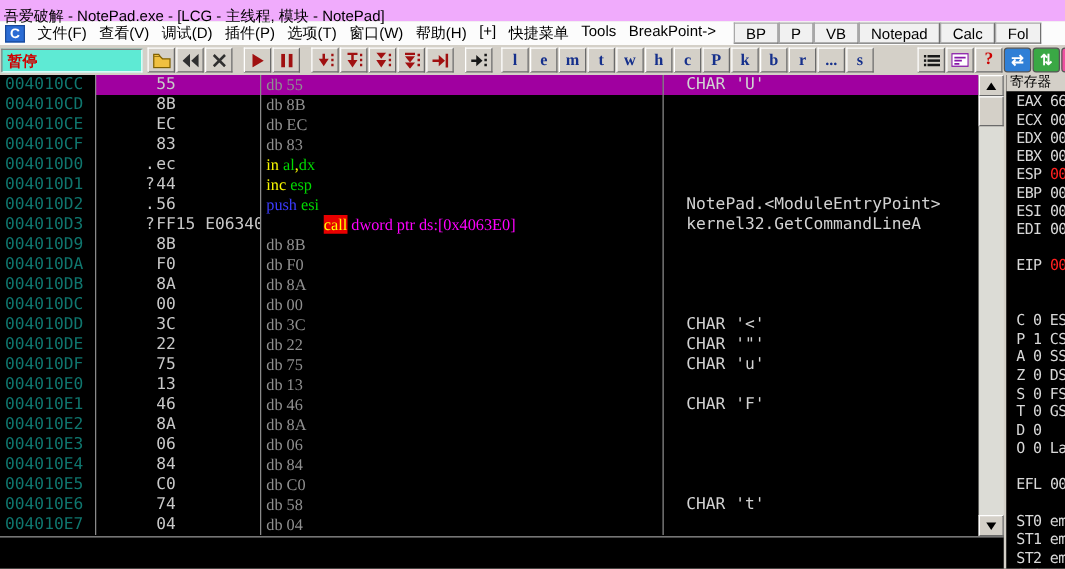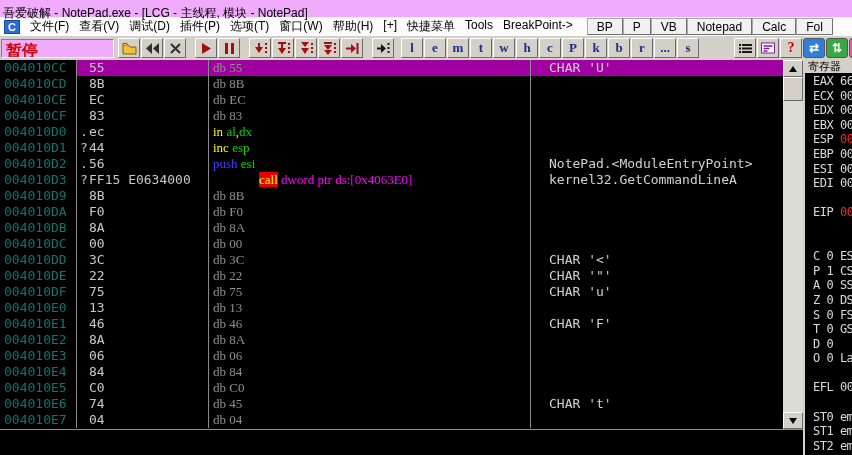--- a/index.html
+++ b/index.html
@@ -14,36 +14,36 @@
   .menubar { height:19px; background:#fcfcfc; display:flex; align-items:center; gap:10px; padding-left:4px; font-size:12px; white-space:nowrap; }
   .c-badge { width:16px; height:14px; background:#2b6cd4; color:#fff; font-weight:bold; font-size:11px;
              display:flex; align-items:center; justify-content:center; border:1px solid #1a4a9a; flex:none; }
   .menu-item { color:#000; cursor:default; }
   .menu-btns { display:flex; margin-left:4px; }
   .menu-btn { font-size:12px; height:17px; padding:0 9px; background:#f1f1f1; color:#000;
               border:1px solid #a8a8a8; border-right-color:#707070; border-bottom-color:#707070; cursor:default; white-space:nowrap; }
 
   
   .toolbar { height:24px; background:#d4d0c8; display:flex; align-items:center; padding-left:1px; position:relative; width:852px; }
-  .status { width:113px; height:19px; background:#f0abfc; border:1px solid; border-color:#808080 #ffffff #ffffff #808080;
-            color:#d00000; font-size:16px; font-weight:bold; padding:1px 4px; flex:none; overflow:hidden; }
+  .status { width:113px; height:19px; background:#5eead4; border:1px solid; border-color:#808080 #ffffff #ffffff #808080;
+            color:#d00000; font-size:12px; font-weight:bold; padding:1px 4px; flex:none; overflow:hidden; }
   .tbtn { width:22px; height:20px; background:#d4d0c8; border:1px solid; border-color:#ffffff #6a6a6a #6a6a6a #ffffff;
           display:flex; align-items:center; justify-content:center; margin-right:1px; flex:none; padding:0; cursor:default; }
   .letter { font-family:"Liberation Serif", serif; color:#16308c; font-weight:bold; font-size:13px; }
   .gap4{width:4px;flex:none} .gap8{width:8px;flex:none} .gap6{width:6px;flex:none} .gap34{width:34px;flex:none}
   .qmark { color:#cc0000; font-family:"Liberation Serif",serif; font-weight:bold; font-size:14px; }
   .cbtn { border:1px solid #555; border-radius:3px; color:#fff; font-size:12px; font-weight:bold; }
   .cbtn.blue { background:#2f7fd6; } .cbtn.green { background:#3aa845; } .cbtn.pink { background:#f050a0; }
 
   
   .disasm { position:absolute; left:0; top:60px; width:783px; height:369px; background:#000;
             font-family:"DejaVu Sans Mono", monospace; font-size:13px; overflow:hidden; }
   .row { display:flex; height:16px; line-height:16px; white-space:pre; }
   .col-addr { width:76px; padding-left:4px; color:#0f766e; flex:none; overflow:hidden; }
-  .col-dump { width:132px; border-left:1px solid #8a8a8a; display:flex; flex:none; color:#c8c8c8; overflow:hidden; }
+  .col-dump { width:132px; border-left:1px solid #8a8a8a; display:flex; flex:none; color:#c8c8c8; overflow:hidden;padding-left:36px; }
   .mark { width:9px; margin-left:3px; color:#c8c8c8; flex:none; }
   .col-asm { width:322px; border-left:1px solid #8a8a8a; padding-left:4px; flex:none; overflow:hidden;font-family:Liberation Serif, serif; }
   .col-cmt { flex:1; border-left:1px solid #8a8a8a; padding-left:18px; color:#d2d2d2; overflow:hidden; }
   .sel .col-dump, .sel .col-asm, .sel .col-cmt { background:#a000a0; }
 
   .c-d { color:#909090; } .c-m { color:#f8f800; } .c-g { color:#00d800; }
   .c-p { color:#3c3cff; } .c-ch { color:#ffff00; background:#e80000;margin-left:46px; } .c-x { color:#ff00ff; }
   .c-w { color:#d8d8d8; } .c-r { color:#ff2020; }
 
   
@@ -275,21 +275,21 @@
     <div class="row"><span class="col-addr">004010DC</span><span class="col-dump"><span class="mark"> </span><span class="bytes">00</span></span><span class="col-asm"><span class="c-d">db 00</span></span><span class="col-cmt"></span></div>
     <div class="row"><span class="col-addr">004010DD</span><span class="col-dump"><span class="mark"> </span><span class="bytes">3C</span></span><span class="col-asm"><span class="c-d">db 3C</span></span><span class="col-cmt">CHAR '&lt;'</span></div>
     <div class="row"><span class="col-addr">004010DE</span><span class="col-dump"><span class="mark"> </span><span class="bytes">22</span></span><span class="col-asm"><span class="c-d">db 22</span></span><span class="col-cmt">CHAR '"'</span></div>
     <div class="row"><span class="col-addr">004010DF</span><span class="col-dump"><span class="mark"> </span><span class="bytes">75</span></span><span class="col-asm"><span class="c-d">db 75</span></span><span class="col-cmt">CHAR 'u'</span></div>
     <div class="row"><span class="col-addr">004010E0</span><span class="col-dump"><span class="mark"> </span><span class="bytes">13</span></span><span class="col-asm"><span class="c-d">db 13</span></span><span class="col-cmt"></span></div>
     <div class="row"><span class="col-addr">004010E1</span><span class="col-dump"><span class="mark"> </span><span class="bytes">46</span></span><span class="col-asm"><span class="c-d">db 46</span></span><span class="col-cmt">CHAR 'F'</span></div>
     <div class="row"><span class="col-addr">004010E2</span><span class="col-dump"><span class="mark"> </span><span class="bytes">8A</span></span><span class="col-asm"><span class="c-d">db 8A</span></span><span class="col-cmt"></span></div>
     <div class="row"><span class="col-addr">004010E3</span><span class="col-dump"><span class="mark"> </span><span class="bytes">06</span></span><span class="col-asm"><span class="c-d">db 06</span></span><span class="col-cmt"></span></div>
     <div class="row"><span class="col-addr">004010E4</span><span class="col-dump"><span class="mark"> </span><span class="bytes">84</span></span><span class="col-asm"><span class="c-d">db 84</span></span><span class="col-cmt"></span></div>
     <div class="row"><span class="col-addr">004010E5</span><span class="col-dump"><span class="mark"> </span><span class="bytes">C0</span></span><span class="col-asm"><span class="c-d">db C0</span></span><span class="col-cmt"></span></div>
-    <div class="row"><span class="col-addr">004010E6</span><span class="col-dump"><span class="mark"> </span><span class="bytes">74</span></span><span class="col-asm"><span class="c-d">db 45</span></span><span class="col-cmt">CHAR 't'</span></div>
+    <div class="row"><span class="col-addr">004010E6</span><span class="col-dump"><span class="mark"> </span><span class="bytes">74</span></span><span class="col-asm"><span class="c-d">db 58</span></span><span class="col-cmt">CHAR 't'</span></div>
     <div class="row"><span class="col-addr">004010E7</span><span class="col-dump"><span class="mark"> </span><span class="bytes">04</span></span><span class="col-asm"><span class="c-d">db 04</span></span><span class="col-cmt"></span></div>
   </div>
 
 <div class="vscroll">
   <div class="sb-btn sb-up">
       <span class="tri-up"></span>
     </div>
   <div class="sb-thumb"></div>
   <div class="sb-btn sb-down">
       <span class="tri-down"></span>

